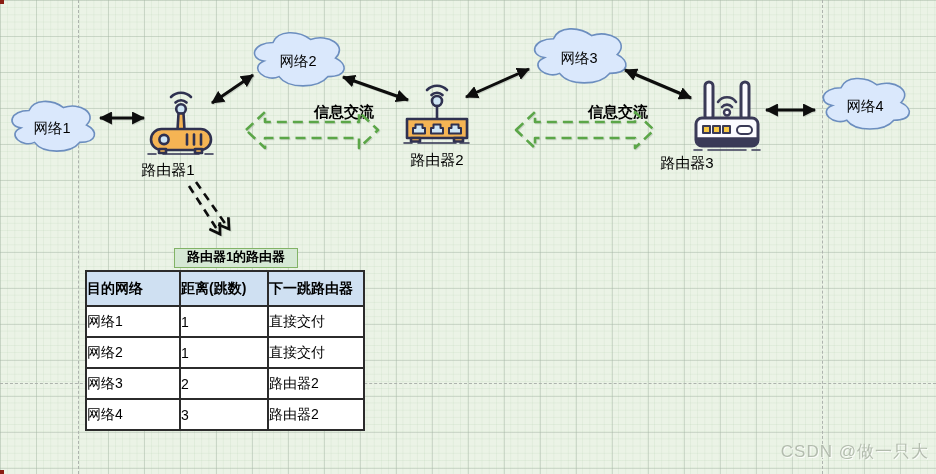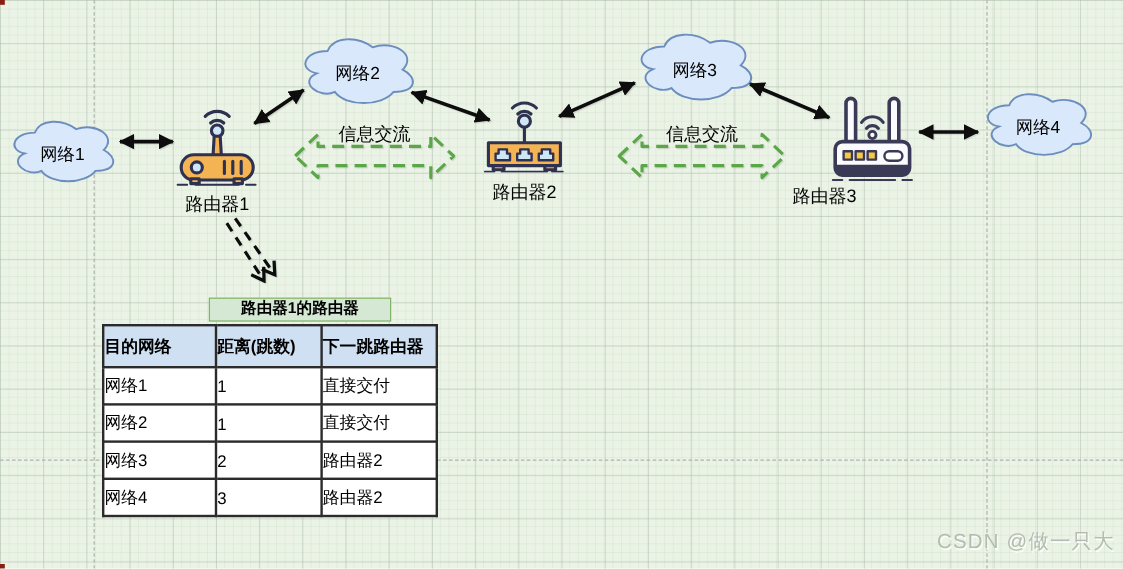--- a/index.html
+++ b/index.html
@@ -15,25 +15,25 @@
     background-size:36px 36px,36px 36px,7.2px 7.2px,7.2px 7.2px;
   }
   .pgline-v{position:absolute;top:0;height:474px;width:0;border-left:1px dashed #adb3ad;}
   .pgline-h{position:absolute;left:0;width:936px;height:0;border-top:1px dashed #adb3ad;}
   .corner{position:absolute;width:4px;height:4px;background:#8a1d12;}
   .cloud{position:absolute;}
   .cloud svg{position:absolute;inset:0;width:100%;height:100%;}
   .cloud .lbl{position:absolute;inset:0;display:flex;align-items:center;justify-content:center;
     padding-top:7px;font-size:14.5px;}
   .node-lbl{position:absolute;text-align:center;font-size:15px;}
-  .xchg-lbl{position:absolute;text-align:center;font-size:15px;font-weight:400;}
+  .xchg-lbl{position:absolute;text-align:right;font-size:15px;font-weight:700;}
   .icon{position:absolute;}
   #overlay{position:absolute;inset:0;width:936px;height:474px;pointer-events:none;
     filter:drop-shadow(1.5px 1.5px 0 rgba(140,150,140,.30));}
-  .tbl-title{position:absolute;left:174px;top:248px;width:152px;height:20px;
+  .tbl-title{position:absolute;left:174px;top:248px;width:124px;height:20px;
     background:#d5e8d4;border:1.5px solid #82b366;box-sizing:border-box;
     font-size:13px;font-weight:bold;text-align:center;line-height:16px;}
   table.routes{position:absolute;left:85px;top:270px;width:278px;border-collapse:collapse;
     background:#fff;text-align:left;font-size:14px;table-layout:fixed;}
   table.routes th,table.routes td{border:2px solid #2b2b2b;padding:0;}
   table.routes th{background:#cfe0f2;height:33px;font-weight:600;}
   table.routes td{height:29px;}
   .watermark{position:absolute;right:7px;top:440px;font-size:17px;color:#b3bcae;
     letter-spacing:1px;text-shadow:1px 1px 0 rgba(255,255,255,.8);}
 </style>
@@ -116,21 +116,21 @@
       <rect x="6" y="42" width="62" height="28" rx="6" fill="#fbfbff"></rect>
       <path d="M7,62 h60 v2 a6,6 0 0 1 -6,6 h-48 a6,6 0 0 1 -6,-6 Z" fill="#3a3a57" stroke-width="1.5"></path>
       <rect x="13" y="50" width="7" height="7" fill="#f7c843" stroke-width="2"></rect>
       <rect x="23" y="50" width="7" height="7" fill="#f7c843" stroke-width="2"></rect>
       <rect x="33" y="50" width="7" height="7" fill="#f7c843" stroke-width="2"></rect>
       <rect x="47" y="50" width="15" height="8" rx="4" fill="#ffffff" stroke-width="2"></rect>
       <path d="M4,74 h8 M18,74 h38 M62,74 h8" stroke-width="1.6" fill="none"></path>
     </g>
   </svg>
 
-  <div class="node-lbl" style="left:145px;top:161px;width:72px">路由器1</div>
+  <div class="node-lbl" style="left:132px;top:161px;width:72px">路由器1</div>
   <div class="node-lbl" style="left:402px;top:151px;width:70px">路由器2</div>
   <div class="node-lbl" style="left:650px;top:154px;width:74px">路由器3</div>
 
   <div class="xchg-lbl" style="left:250px;top:103px;width:124px">信息交流</div>
   <div class="xchg-lbl" style="left:522px;top:103px;width:126px">信息交流</div>
 
   <svg id="overlay">
     <defs>
       <marker id="arr" viewBox="0 0 12 12" refX="11" refY="6" markerWidth="13" markerHeight="13" markerUnits="userSpaceOnUse" orient="auto-start-reverse">
         <path d="M0,0 L12,6 L0,12 Z" fill="#0d0d0d"></path>

